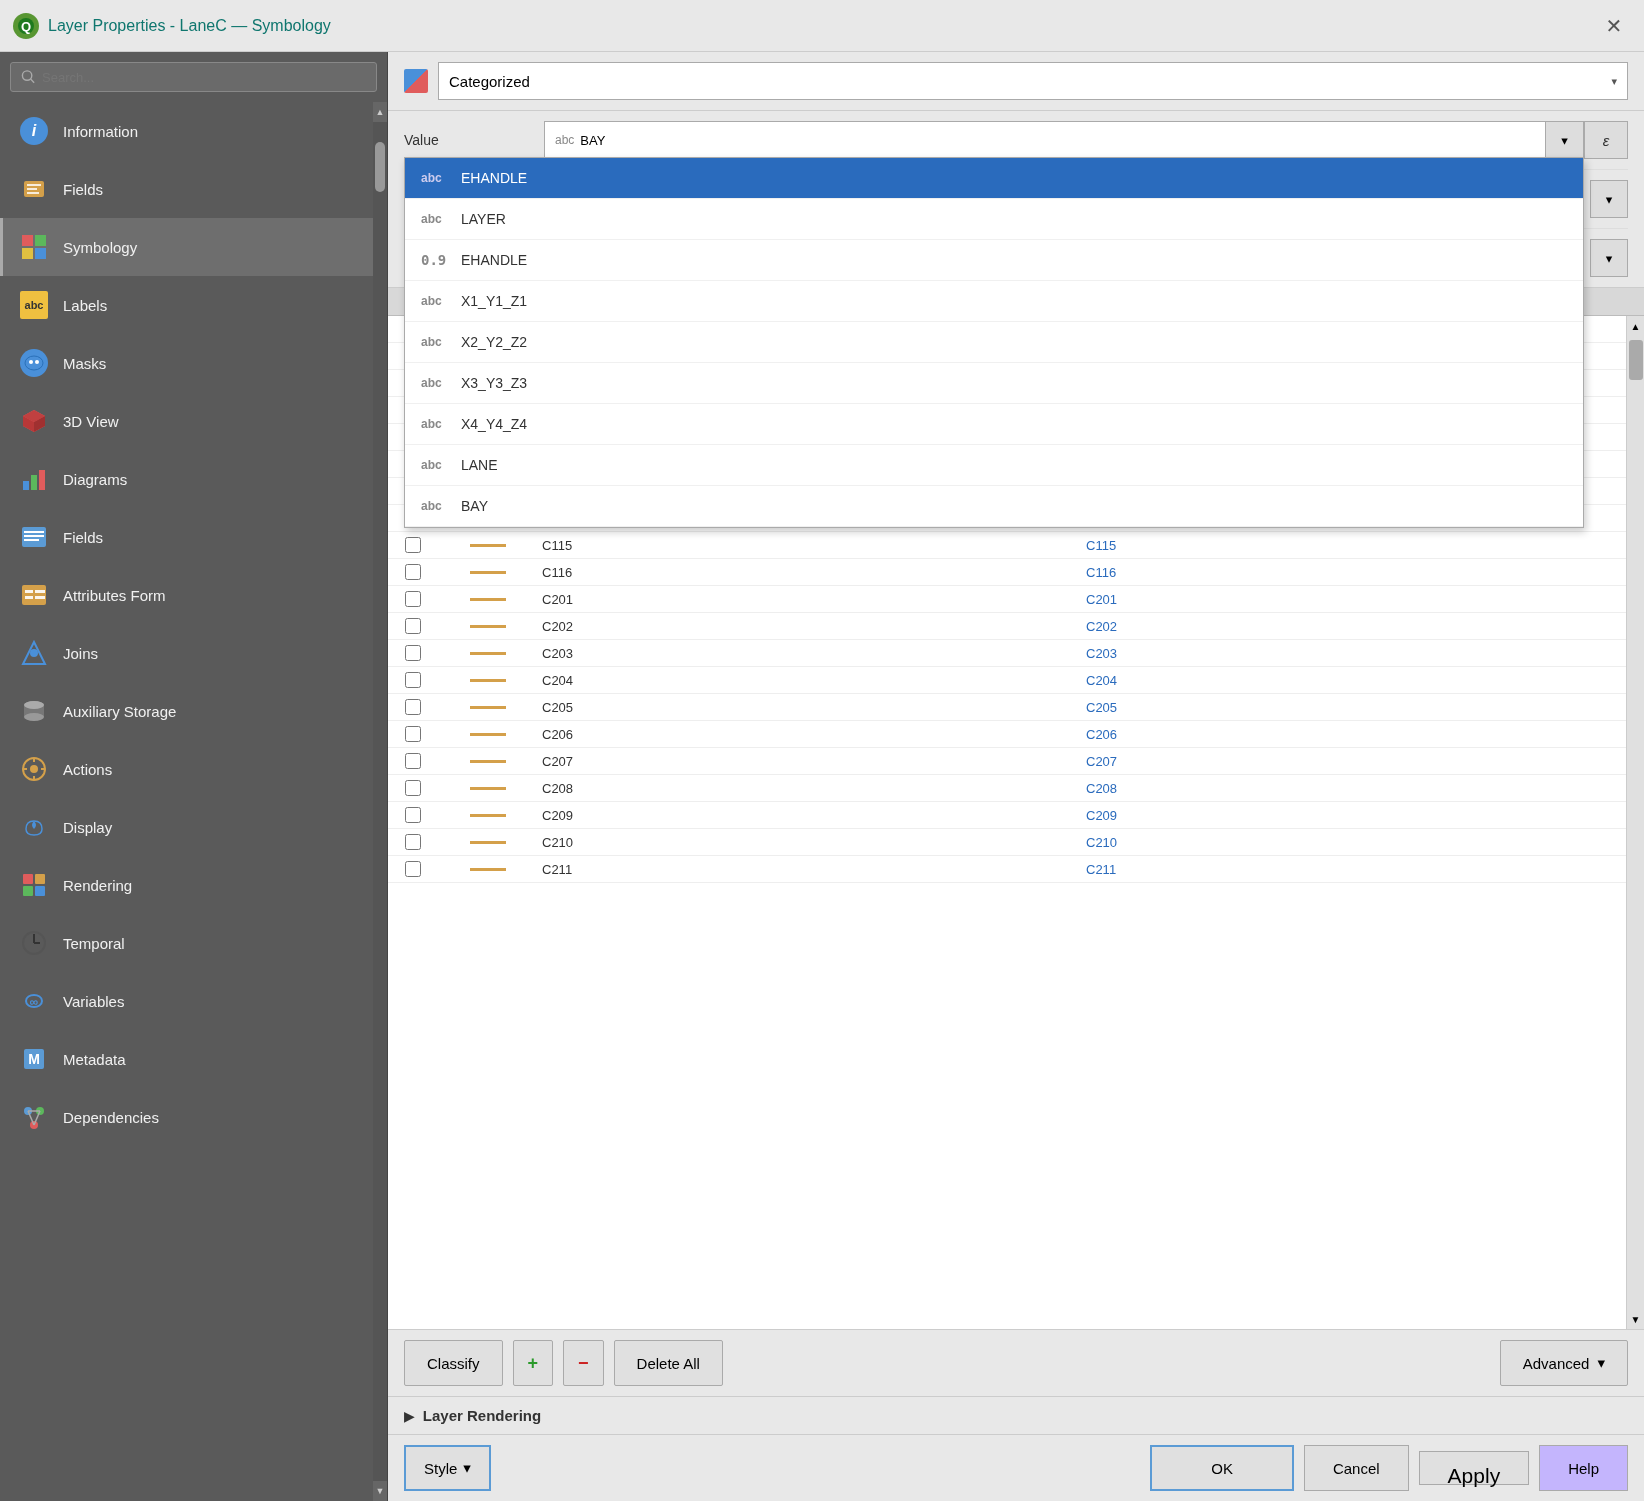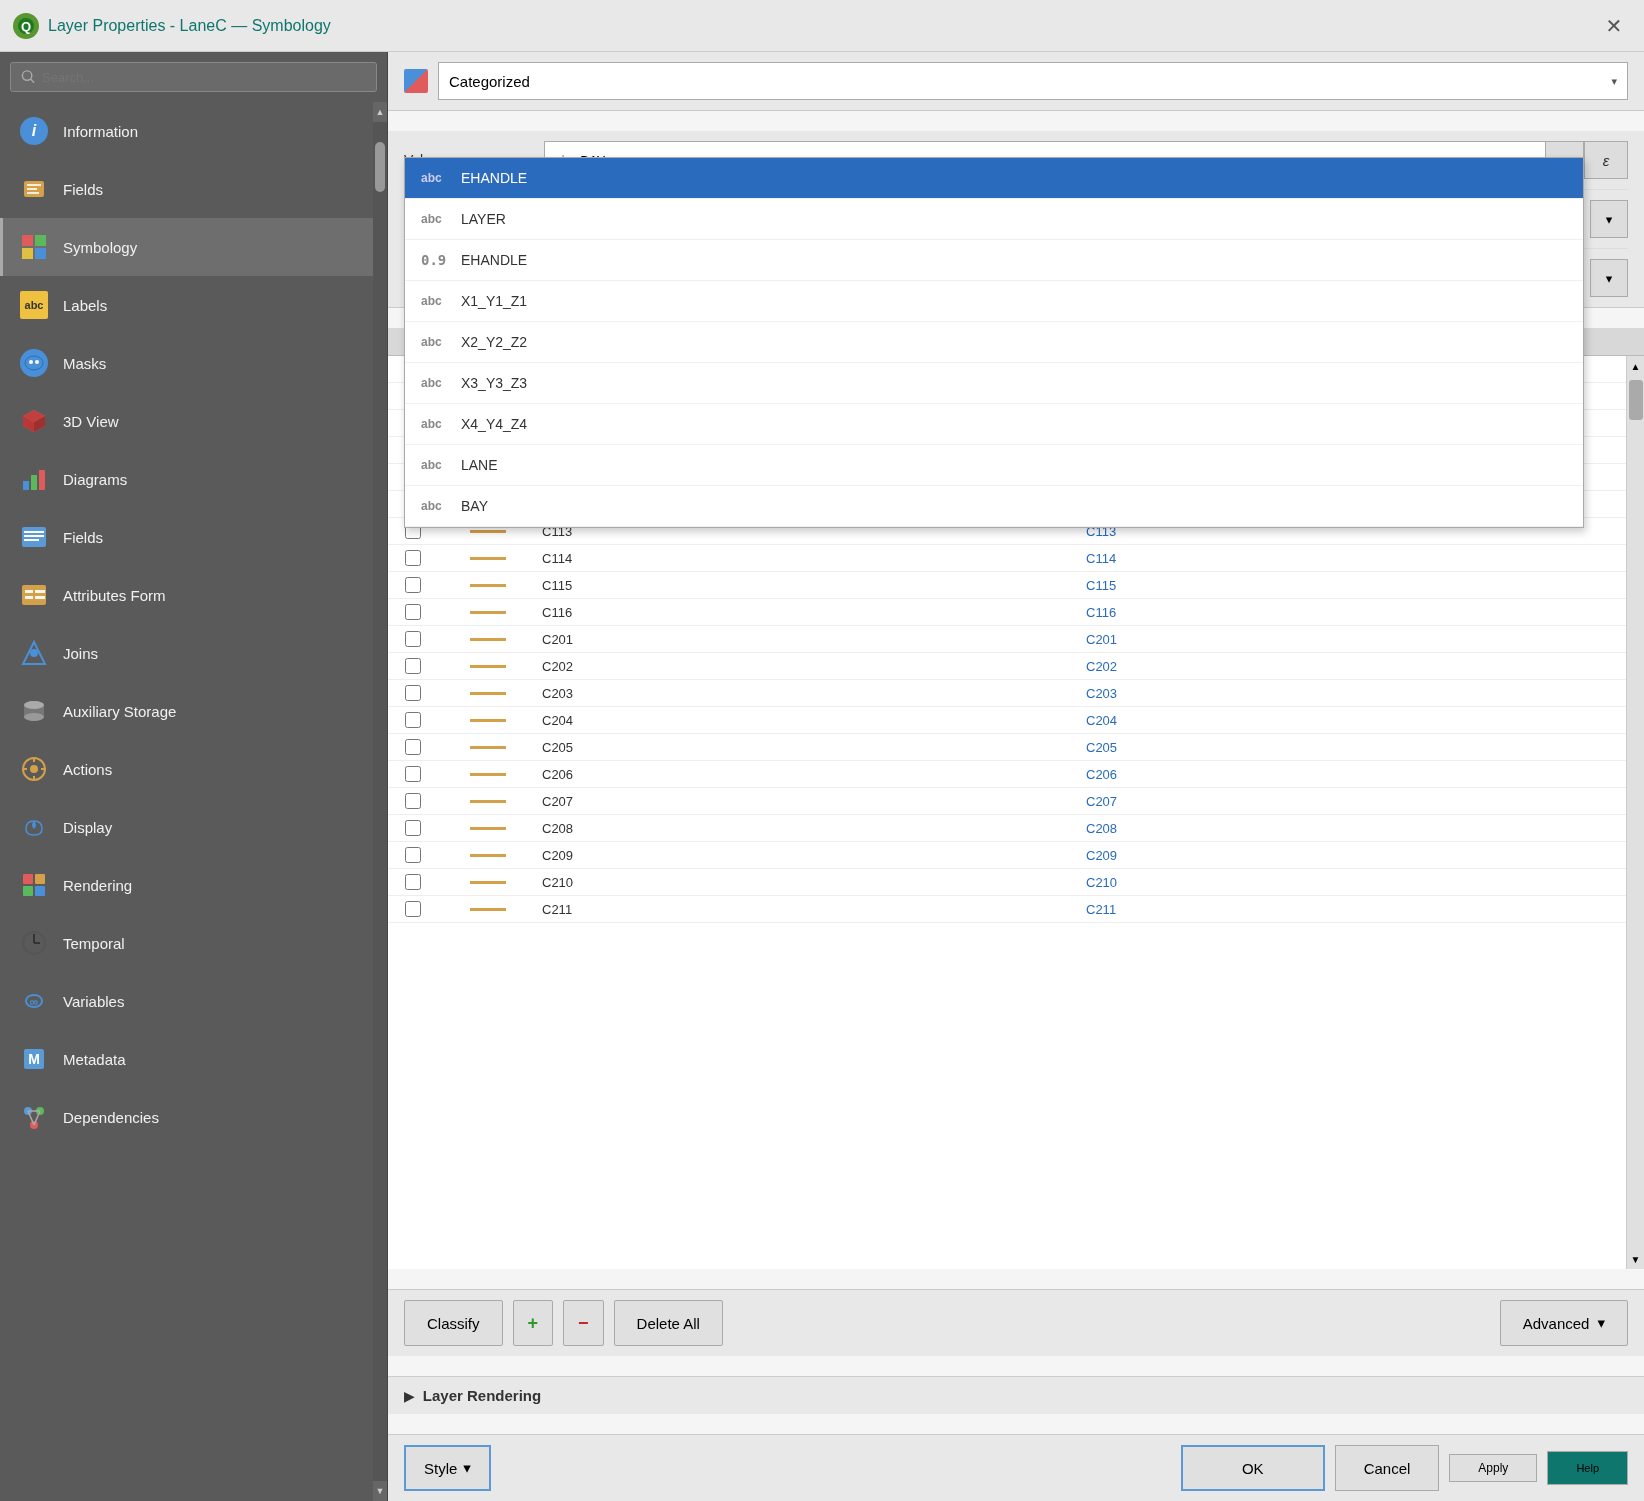--- a/index.html
+++ b/index.html
@@ -40,21 +40,21 @@
     .sidebar-item {
       display: flex; align-items: center; gap: 14px;
       padding: 14px 16px; cursor: pointer; color: #f0f0f0;
       border-left: 3px solid transparent;
     }
     .sidebar-item.active { background: #6e6e6e; border-left-color: #aaa; }
     .sidebar-item-icon { width: 30px; height: 30px; flex-shrink: 0; display: flex; align-items: center; justify-content: center; font-size: 18px; }
     .sidebar-item-label { font-size: 15px; }
 
     
-    .content { flex: 1; display: flex; flex-direction: column; background: #f5f5f5; position: relative; gap: 20px; }
+    .content { flex: 1; display: flex; flex-direction: column; background: #f5f5f5; position: relative; }
 
     
     .content-topbar {
       background: #e8e8e8; border-bottom: 1px solid #ccc;
       padding: 10px 16px; display: flex; align-items: center; gap: 10px;
     }
     .categorized-icon { 
       width: 24px; height: 24px; background: linear-gradient(135deg, #4a90d9 50%, #e05c5c 50%);
       border-radius: 2px; flex-shrink: 0;
     }
@@ -156,26 +156,26 @@
     }
     .ok-btn {
       height: 46px; padding: 0 59px; border: 2px solid #5b9bd5;
       background: #e0e0e0; font-size: 15px; cursor: pointer;
     }
     .cancel-btn {
       height: 46px; padding: 0 28px; border: 1px solid #aaa;
       background: #e0e0e0; font-size: 15px; cursor: pointer;
     }
     .apply-btn {
-      height: 28px; padding: 4px 28px; border: 1px solid #aaa;
-      background: #e0e0e0; font-size: 12px; cursor: pointer;
+      height: 34px; padding: 12px 28px; border: 1px solid #aaa;
+      background: #e0e0e0; font-size: 21px; cursor: pointer;
     }
     .help-btn {
-      height: 34px; padding: 0 28px; border: 1px solid #aaa;
-      background: #0f766e; font-size: 11px; cursor: pointer;
+      height: 46px; padding: 0 28px; border: 1px solid #aaa;
+      background: #c4b5fd; font-size: 15px; cursor: pointer;
     }
 
     
     .dropdown-overlay {
       position: absolute; top: 105px; left: 16px;
       background: white; border: 1px solid #aaa;
       z-index: 100; width: calc(100% - 76px);
       box-shadow: 2px 4px 8px rgba(0,0,0,0.2);
     }
     .dropdown-item {

